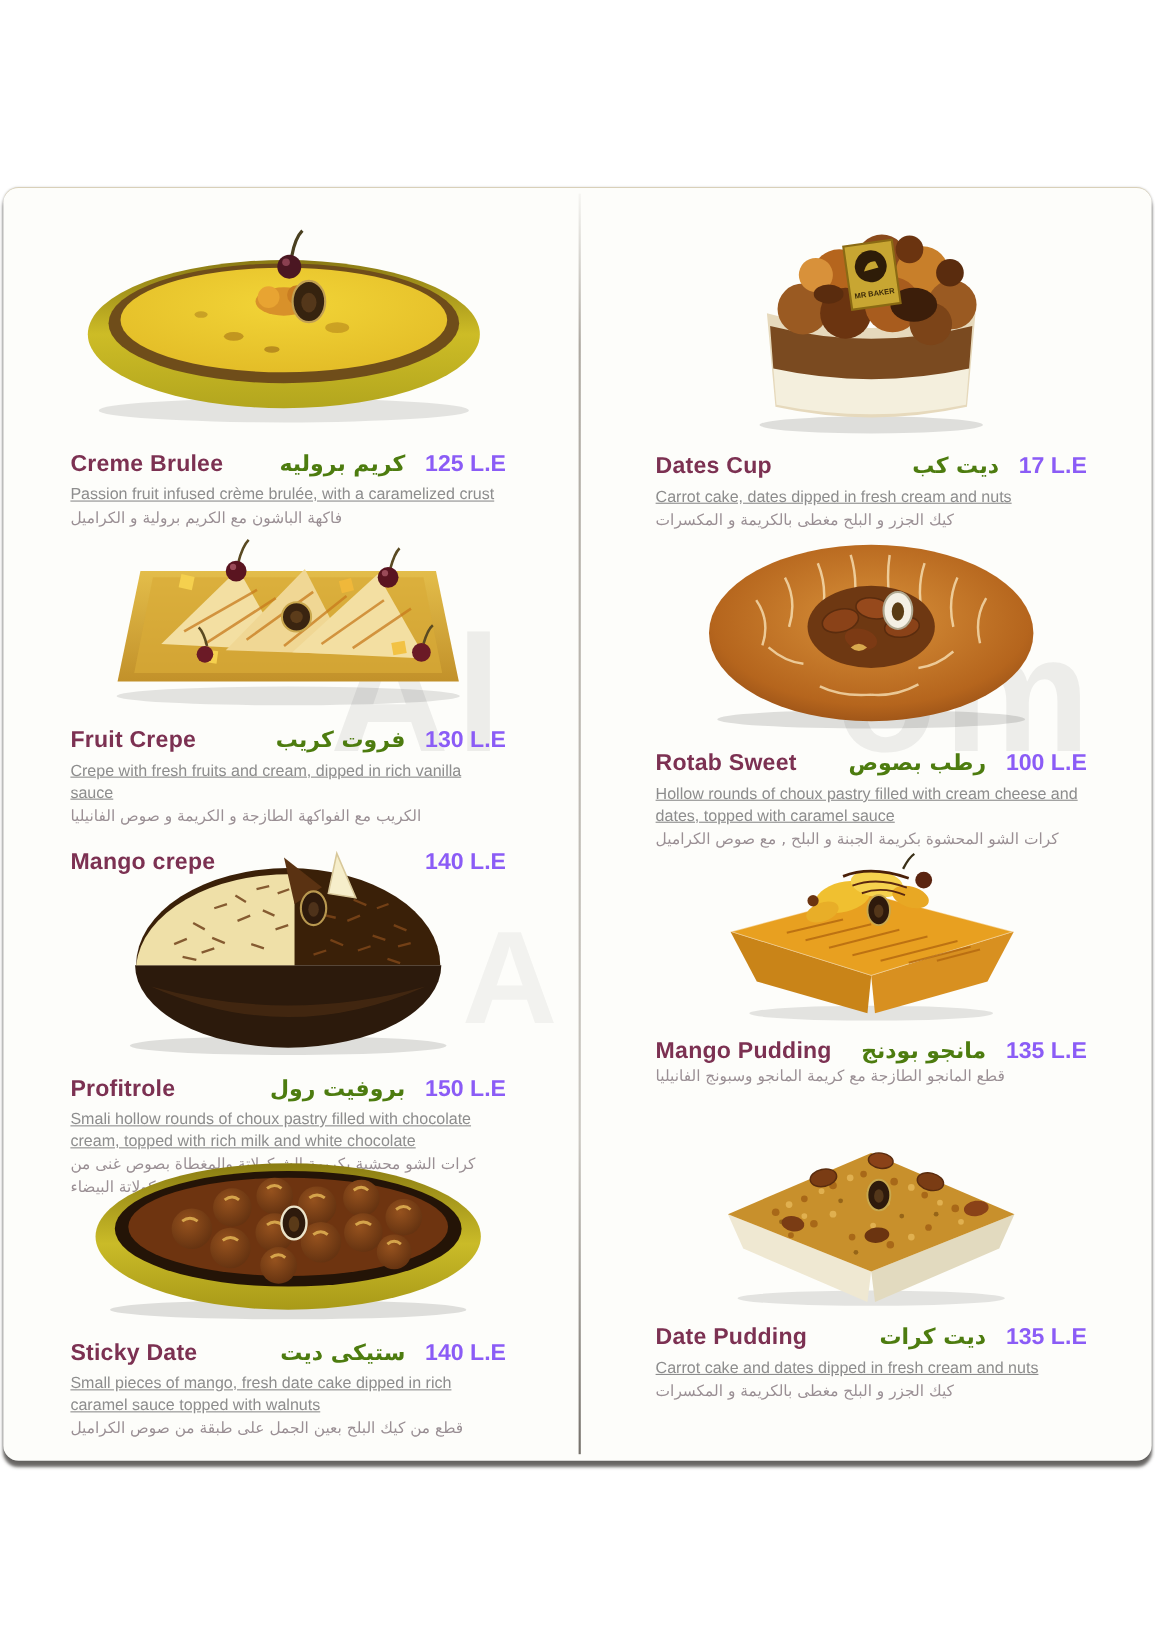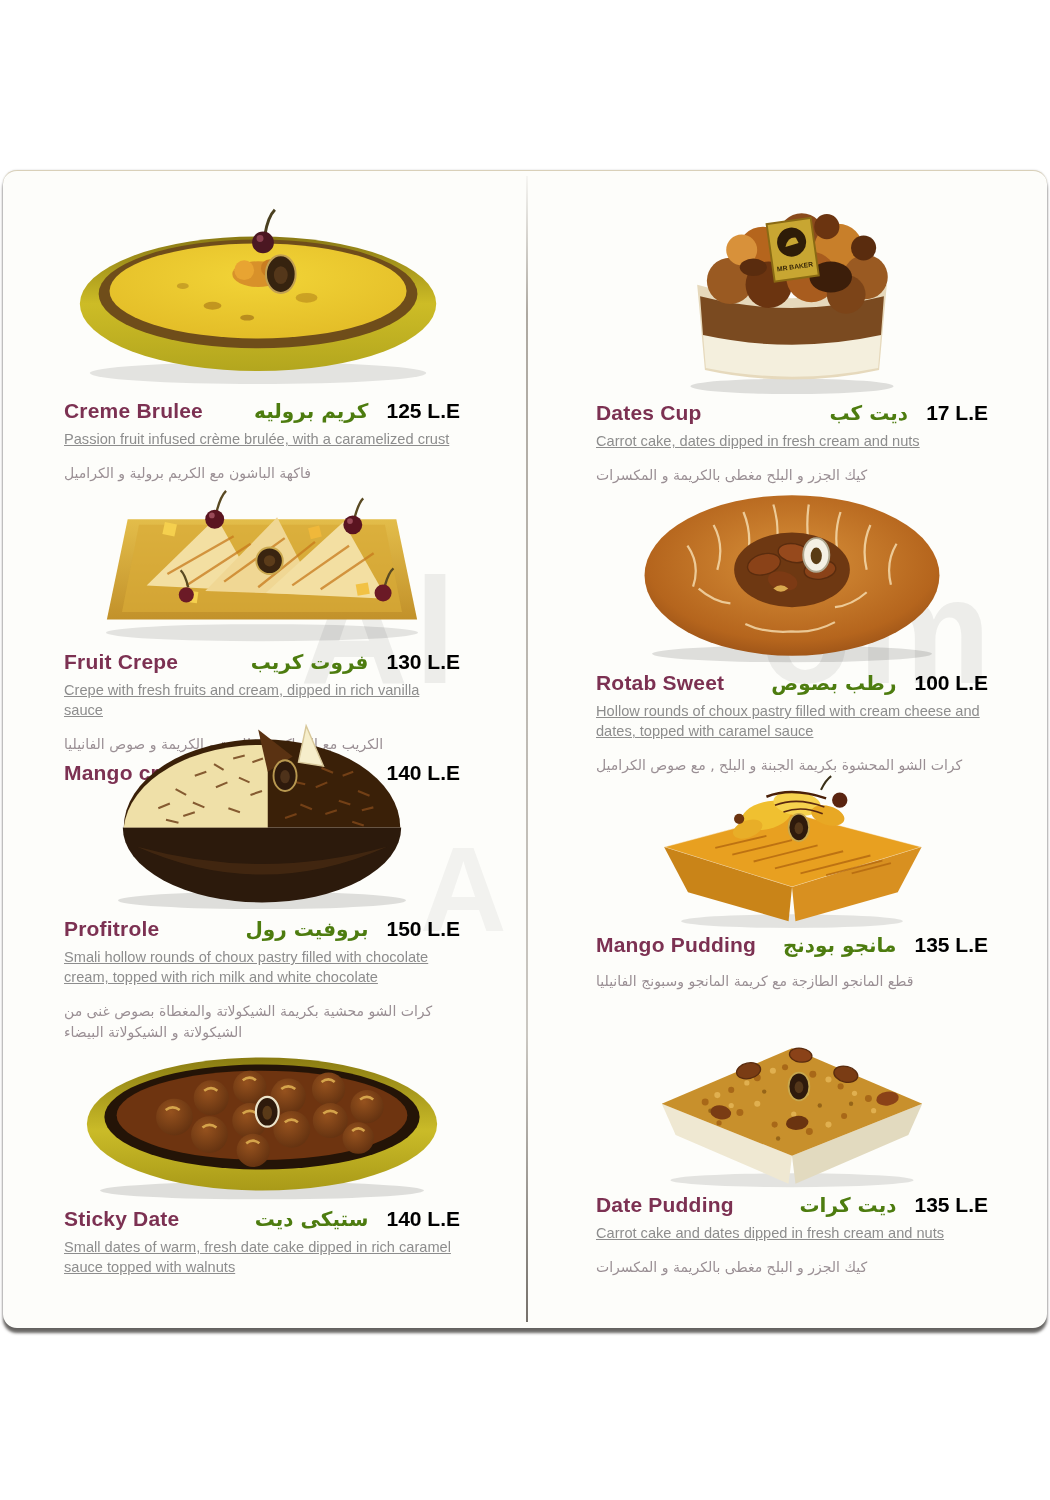--- a/index.html
+++ b/index.html
@@ -16,23 +16,23 @@
       font-size:150px;letter-spacing:6px;pointer-events:none;user-select:none;}
   .item{position:absolute;}
   .col-l{left:64px;width:396px;}
   .col-r{left:596px;width:392px;}
   .imgbox{width:100%;display:flex;align-items:flex-end;justify-content:center;}
   .imgbox svg{width:100%;height:100%;}
   .trow{display:flex;align-items:baseline;margin-top:5px;}
   .name-en{font-weight:bold;font-size:21px;color:#7c3152;letter-spacing:.2px;}
   .name-ar{font-weight:bold;font-size:20px;color:#4d7c0f;margin-left:auto;
            font-family:"DejaVu Sans",sans-serif;}
-  .price{font-weight:bold;font-size:21px;color:#000000;margin-left:18px;white-space:nowrap;}
+  .price{font-weight:bold;font-size:21px;color:#8b5cf6;margin-left:18px;white-space:nowrap;margin-top:11px;}
   .desc-en{font-size:14.6px;color:#8d8d8d;line-height:1.38;margin-top:6px;text-decoration:underline;}
-  .desc-ar{font-size:14px;color:#9a8f94;line-height:1.5;margin-top:14px;
+  .desc-ar{font-size:14px;color:#9a8f94;line-height:1.5;margin-top:1px;
            direction:rtl;text-align:left;font-family:"DejaVu Sans",sans-serif;}
 </style>
 </head>
 <body>
 
 <div id="stage">
   <div id="card"></div>
   <div id="fold"></div>
 
   <div class="wm" style="left:300px;top:545px;">Al</div>
@@ -124,21 +124,21 @@
     <div class="desc-ar">الكريب مع الفواكهة الطازجة و الكريمة و صوص الفانيليا</div>
   </div>
 
   <div class="item col-l" style="top:756px;">
     <div class="trow">
       <span class="name-en">Mango crepe</span>
       <span class="price" style="margin-left:auto;">140 L.E</span>
     </div>
   </div>
 
-  <div class="item col-l" style="top:720px;">
+  <div class="item col-l" style="top:770px;">
     <div class="imgbox" style="height:192px;">
       <svg viewBox="0 0 400 200">
         <ellipse cx="200" cy="188" rx="150" ry="9" fill="rgba(0,0,0,.12)"></ellipse>
         <path d="M55 112 A145 78 0 1 0 345 112 Z" fill="#2c1a0c"></path>
         <path d="M70 132 Q200 190 330 132 Q200 168 70 132 Z" fill="#4a2c12" opacity=".7"></path>
         <path d="M56 112 A144 92 0 0 1 344 112 Z" fill="#3a2008"></path>
         <path d="M56 112 A144 92 0 0 1 206 26 L206 112 Z" fill="#efe0a8"></path>
         <g stroke="#6b3a14" stroke-width="2.2" opacity=".8">
           <path d="M92 92 l12 -5 M110 72 l11 6 M130 58 l12 -4 M150 46 l10 6 M170 40 l12 -3 M100 104 l13 3 M128 86 l12 5 M152 70 l12 -5 M176 60 l11 5 M190 44 l11 -4 M118 100 l12 -4 M165 92 l12 4 M188 78 l12 -4"></path>
         </g>
@@ -203,21 +203,22 @@
           <ellipse cx="216" cy="82" rx="13" ry="17" fill="#2e1a0c" stroke="#ece4ca" stroke-width="2.5"></ellipse>
           <ellipse cx="216" cy="83" rx="5.5" ry="8" fill="#5a3a18"></ellipse>
         </g>
       </svg>
     </div>
     <div class="trow">
       <span class="name-en">Sticky Date</span>
       <span class="name-ar" dir="rtl">ستيكى ديت</span>
       <span class="price">140 L.E</span>
     </div>
-    <div class="desc-en">Small dates of warm, fresh date cake dipped in rich caramel sauce topped with walnuts</div>
+    <div class="desc-en">Small pieces of mango, fresh date cake dipped in rich caramel sauce topped with walnuts</div>
+    <div class="desc-ar">قطع من كيك البلح بعين الجمل على طبقة من صوص الكراميل</div>
   </div>
 
   <div class="item col-r" style="top:188px;">
     <div class="imgbox" style="height:208px;">
       <svg viewBox="0 0 300 215">
         <ellipse cx="150" cy="205" rx="105" ry="8" fill="rgba(0,0,0,.12)"></ellipse>
         <path d="M52 100 L60 188 Q150 208 240 188 L248 100 Q150 128 52 100 Z" fill="#e6d9bc"></path>
         <path d="M58 150 L61 186 Q150 204 239 186 L242 150 Q150 170 58 150 Z" fill="#f4efdd"></path>
         <path d="M55 112 L58 152 Q150 172 242 152 L245 112 Q150 136 55 112 Z" fill="#7a4a20"></path>
         <g>

